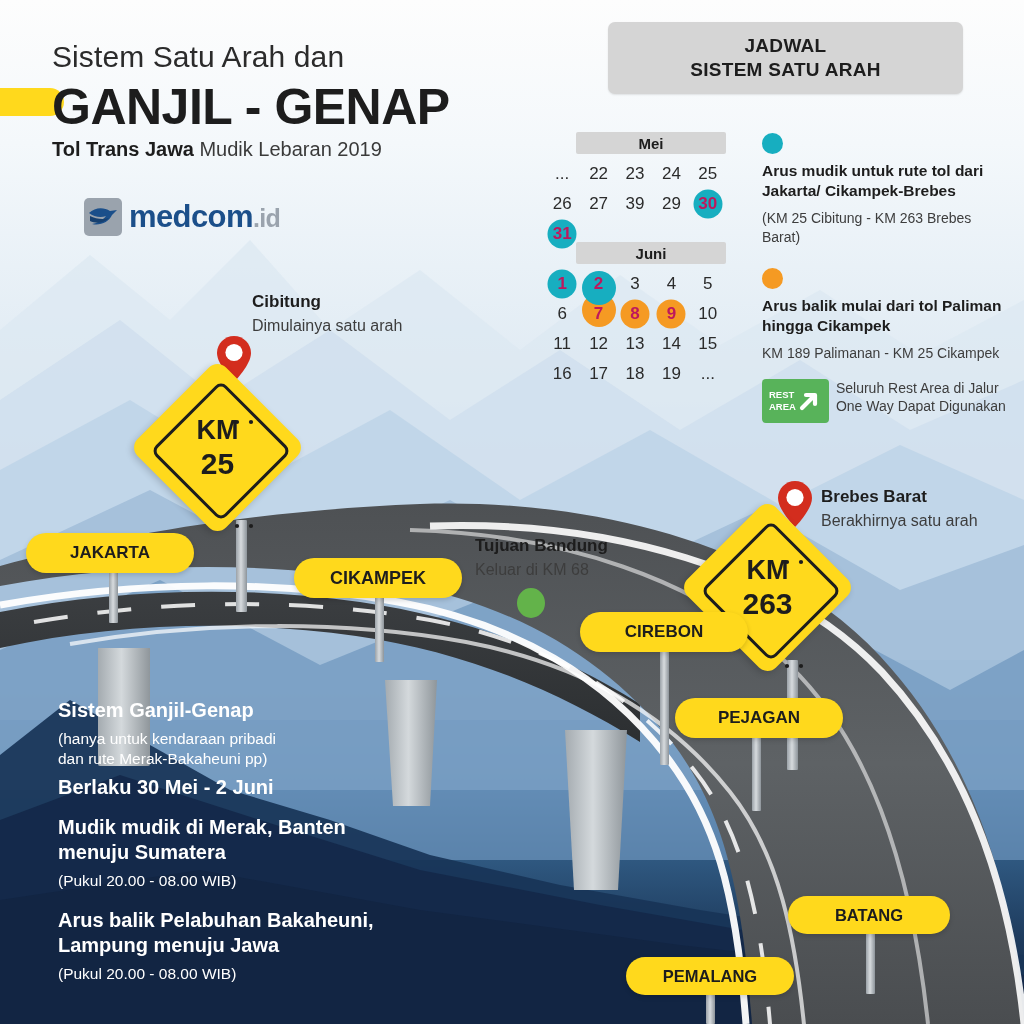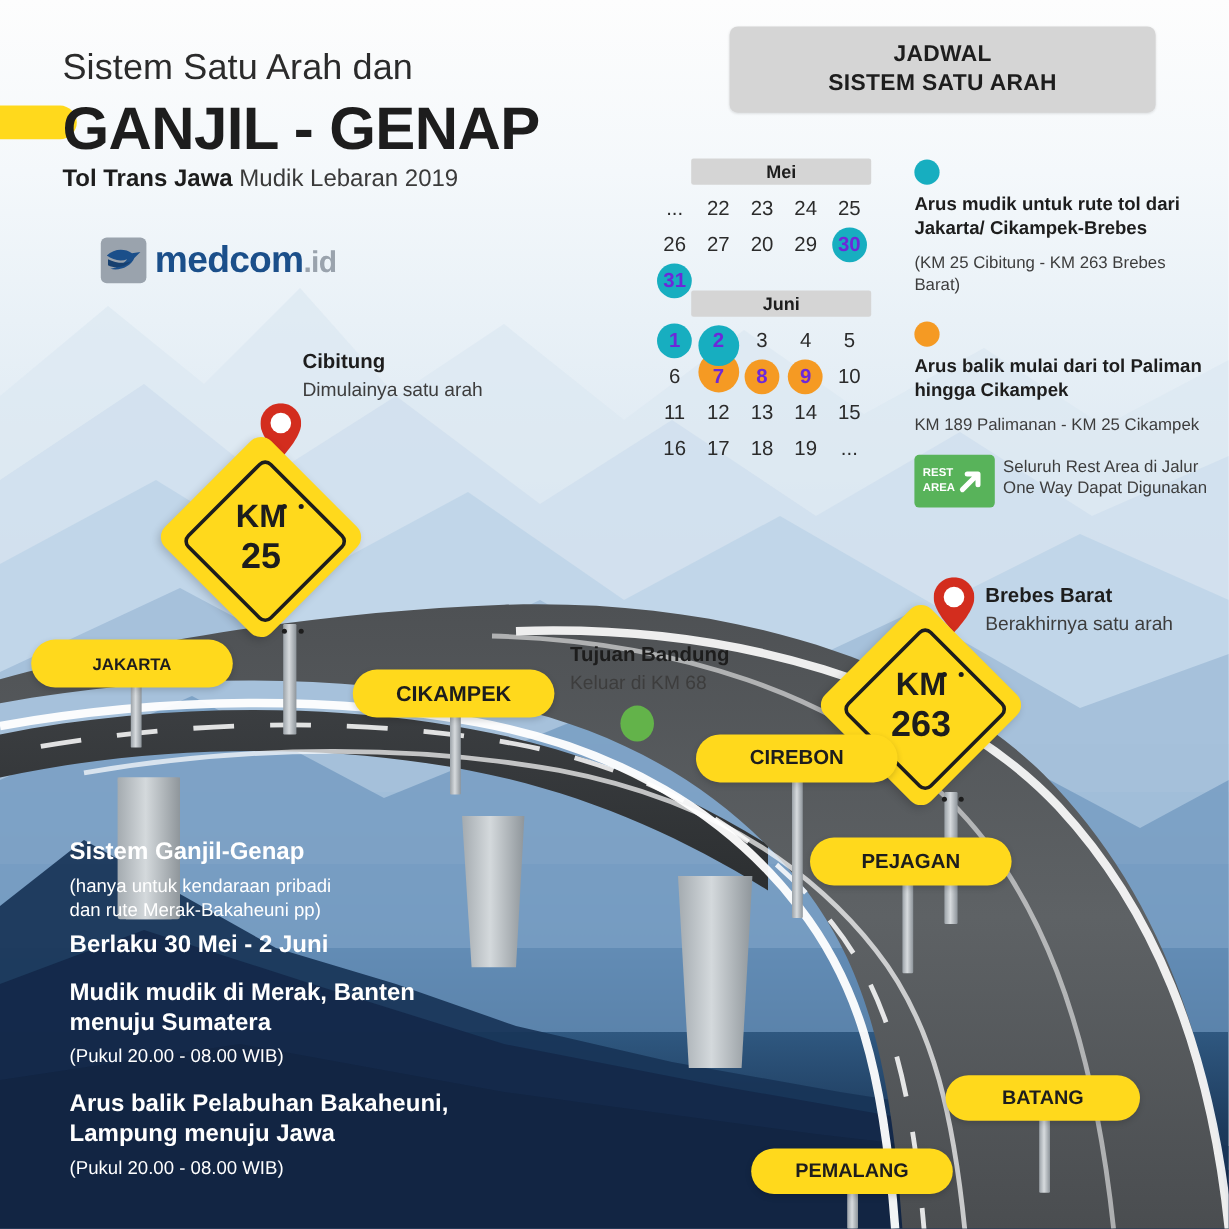--- a/index.html
+++ b/index.html
@@ -74,21 +74,21 @@
   .cal-cell{
     height:30px;display:flex;align-items:center;justify-content:center;
     font-size:17px;color:#2b2b2b;position:relative;
   }
   .cal-cell .disc{
     position:absolute;width:29px;height:29px;border-radius:50%;
     left:50%;top:50%;transform:translate(-50%,-50%);z-index:0;
   }
   .cal-cell .disc.big{width:34px;height:34px;}
   .cal-cell span.num{position:relative;z-index:2;}
-  .cal-cell.marked span.num{font-weight:bold;color:#6d28d9;}
+  .cal-cell.marked span.num{font-weight:bold;color:#be185d;}
 
   
   .legend{position:absolute;left:762px;top:133px;width:250px;}
   .lg-dot{width:21px;height:21px;border-radius:50%;}
   .lg-title{font-size:15.5px;font-weight:bold;color:#1d1d1d;line-height:1.28;margin-top:7px;}
   .lg-body{font-size:14px;color:#3d3d3d;line-height:1.35;margin-top:8px;}
   .rest-row{display:flex;gap:7px;align-items:flex-start;margin-top:16px;}
   .rest-badge{
     width:84px;height:44px;background:#58b35a;border-radius:4px;
     display:flex;align-items:center;justify-content:space-between;
@@ -236,21 +236,21 @@
         <div class="cal-cell">
           <span class="num">25</span>
         </div>
         <div class="cal-cell">
           <span class="num">26</span>
         </div>
         <div class="cal-cell">
           <span class="num">27</span>
         </div>
         <div class="cal-cell">
-          <span class="num">20</span>
+          <span class="num">39</span>
         </div>
         <div class="cal-cell">
           <span class="num">29</span>
         </div>
         <div class="cal-cell marked">
           <div class="disc" style="background: rgb(23, 174, 192);"></div>
           <span class="num">30</span>
         </div>
         <div class="cal-cell marked">
           <div class="disc" style="background: rgb(23, 174, 192);"></div>
@@ -419,21 +419,21 @@
     </div>
     <svg style="position:absolute;left:0;top:0;" width="178" height="178" viewBox="0 0 178 178">
       <circle cx="82" cy="37" r="2.1" fill="#1d1d1d"></circle>
         <circle cx="96" cy="37" r="2.1" fill="#1d1d1d"></circle>
       <circle cx="82" cy="141" r="2.1" fill="#1d1d1d"></circle>
         <circle cx="96" cy="141" r="2.1" fill="#1d1d1d"></circle>
     </svg>
   </div>
 
   <div class="post" style="left:109px;top:565px;width:9px;height:58px;"></div>
-  <div class="plate" style="left:26px;top:533px;width:168px;height:40px;font-size:14px;">JAKARTA</div>
+  <div class="plate" style="left:26px;top:533px;width:168px;height:40px;font-size:17px;">JAKARTA</div>
 
   <div class="post" style="left:375px;top:590px;width:9px;height:72px;"></div>
   <div class="plate" style="left:294px;top:558px;width:168px;height:40px;font-size:18px;">CIKAMPEK</div>
 
   <div class="post" style="left:660px;top:650px;width:9px;height:115px;"></div>
   <div class="plate" style="left:580px;top:612px;width:168px;height:40px;font-size:17px;">CIREBON</div>
 
   <div class="post" style="left:752px;top:731px;width:9px;height:80px;"></div>
   <div class="plate" style="left:675px;top:698px;width:168px;height:40px;font-size:17px;">PEJAGAN</div>
 

